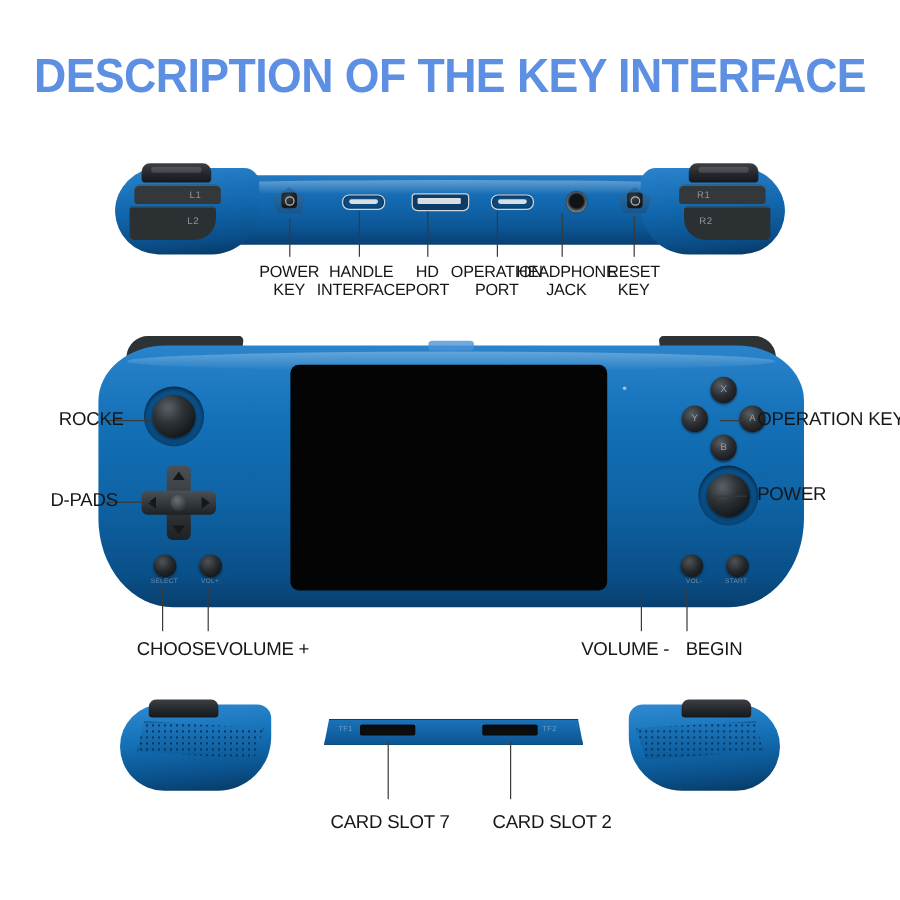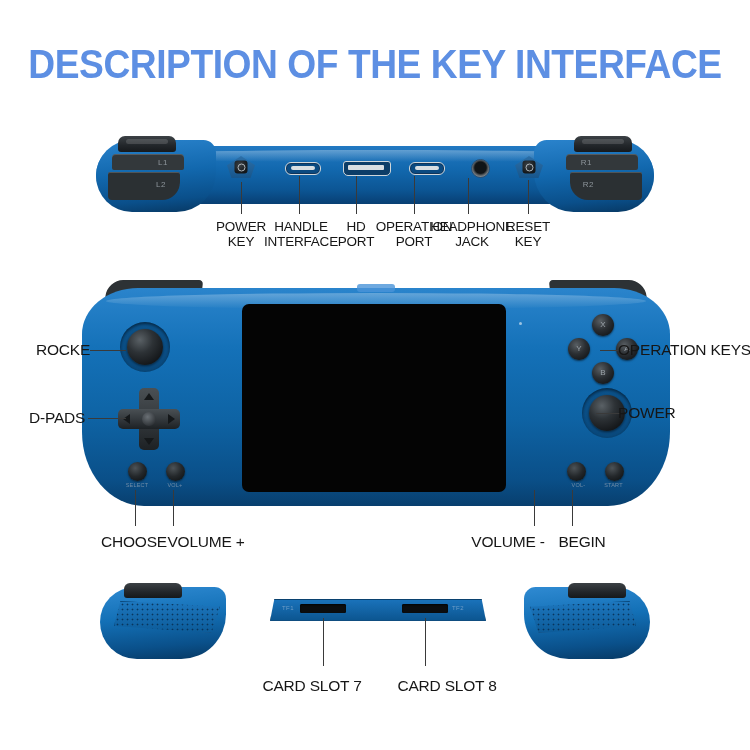--- a/index.html
+++ b/index.html
@@ -20,21 +20,21 @@
     white-space:nowrap;
   }
 
   
   .lbl{
     position:absolute;font-size:13.5px;color:#161616;
     font-family:"Liberation Sans", sans-serif;
     letter-spacing:-0.2px;white-space:nowrap;line-height:15px;
   }
   .lbl.ctr{text-align:center;transform:translateX(-50%);}
-  .lbl.big{font-size:15.5px;}
+  .lbl.big{font-size:15.5px;margin-left:13px;}
   .leader{position:absolute;background:#3a3a3a;}
   .leader.v{width:1px;}
   .leader.h{height:1px;}
 
   
   .topview{position:absolute;left:96px;top:136px;width:558px;height:78px;}
   .tv-body{
     position:absolute;left:0;top:10px;width:558px;height:58px;
     background:linear-gradient(180deg,#1d74bd 0%,#1268ae 38%,#0d5796 72%,#0a4madd 100%);
     background:linear-gradient(180deg,#2279c2 0%,#1268ae 40%,#0c5695 75%,#083f73 100%);
@@ -420,15 +420,15 @@
     <div class="cardtxt" style="left:182px;">TF1</div>
     <div class="cardslot" style="left:200px;"></div>
     <div class="cardslot" style="left:302px;"></div>
     <div class="cardtxt" style="left:352px;">TF2</div>
   </div>
 
   <div class="leader v" style="left:323px;top:618px;height:48px;"></div>
   <div class="leader v" style="left:425px;top:618px;height:48px;"></div>
 
   <div class="lbl big ctr" style="left:312px;top:678px;">CARD SLOT 7</div>
-  <div class="lbl big ctr" style="left:447px;top:678px;">CARD SLOT 8</div>
+  <div class="lbl big ctr" style="left:447px;top:678px;">CARD SLOT 2</div>
 
 </div>
 
 </body></html>

